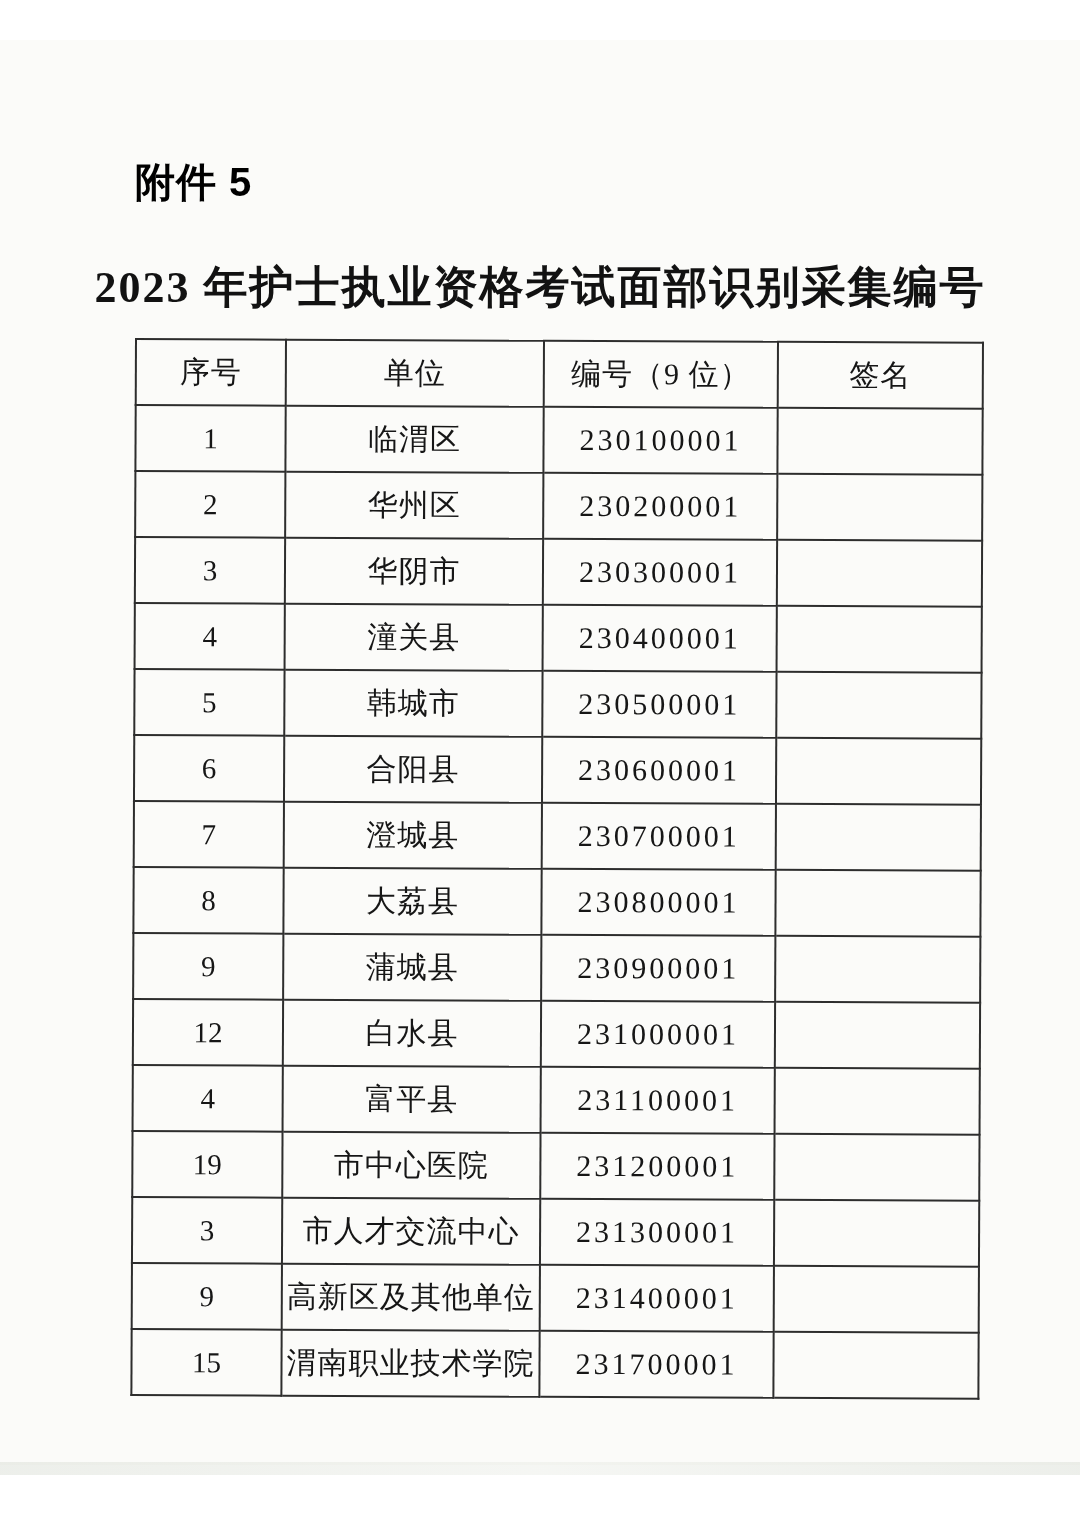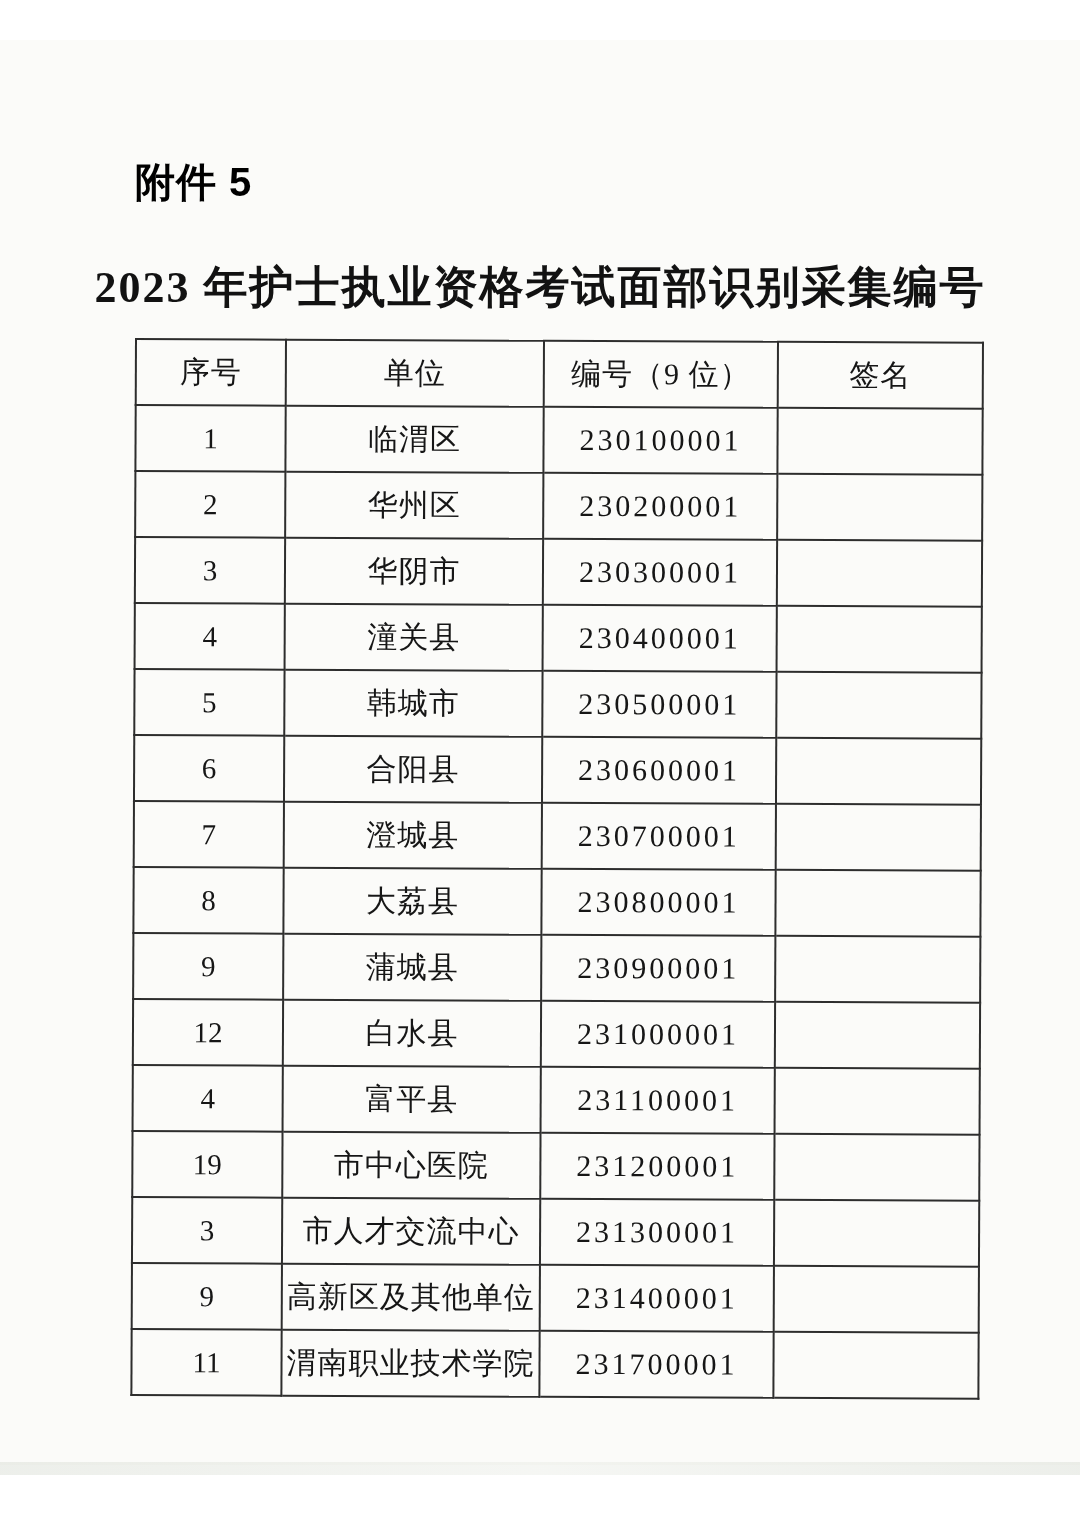--- a/index.html
+++ b/index.html
@@ -199,20 +199,20 @@
     <td class="c-code">231300001</td>
     <td class="c-sign"></td>
   </tr>
         <tr>
     <td class="c-no">9</td>
     <td class="c-unit">高新区及其他单位</td>
     <td class="c-code">231400001</td>
     <td class="c-sign"></td>
   </tr>
         <tr>
-    <td class="c-no">11</td>
+    <td class="c-no">15</td>
     <td class="c-unit">渭南职业技术学院</td>
     <td class="c-code">231700001</td>
     <td class="c-sign"></td>
   </tr>
       </tbody>
   </table>
 </div>
 
 </body></html>

